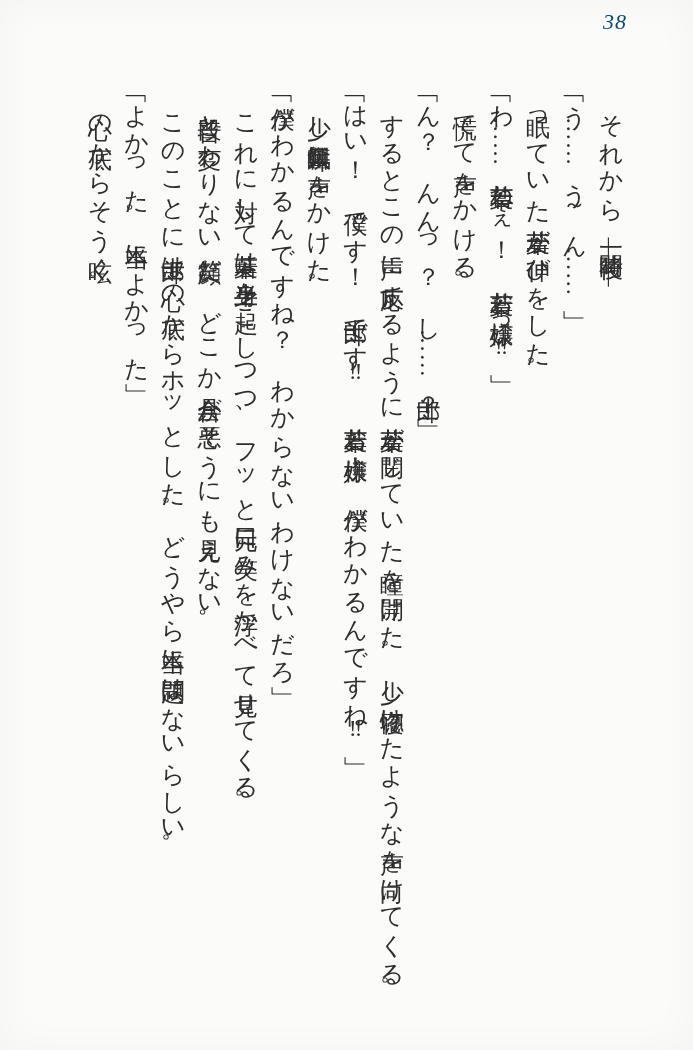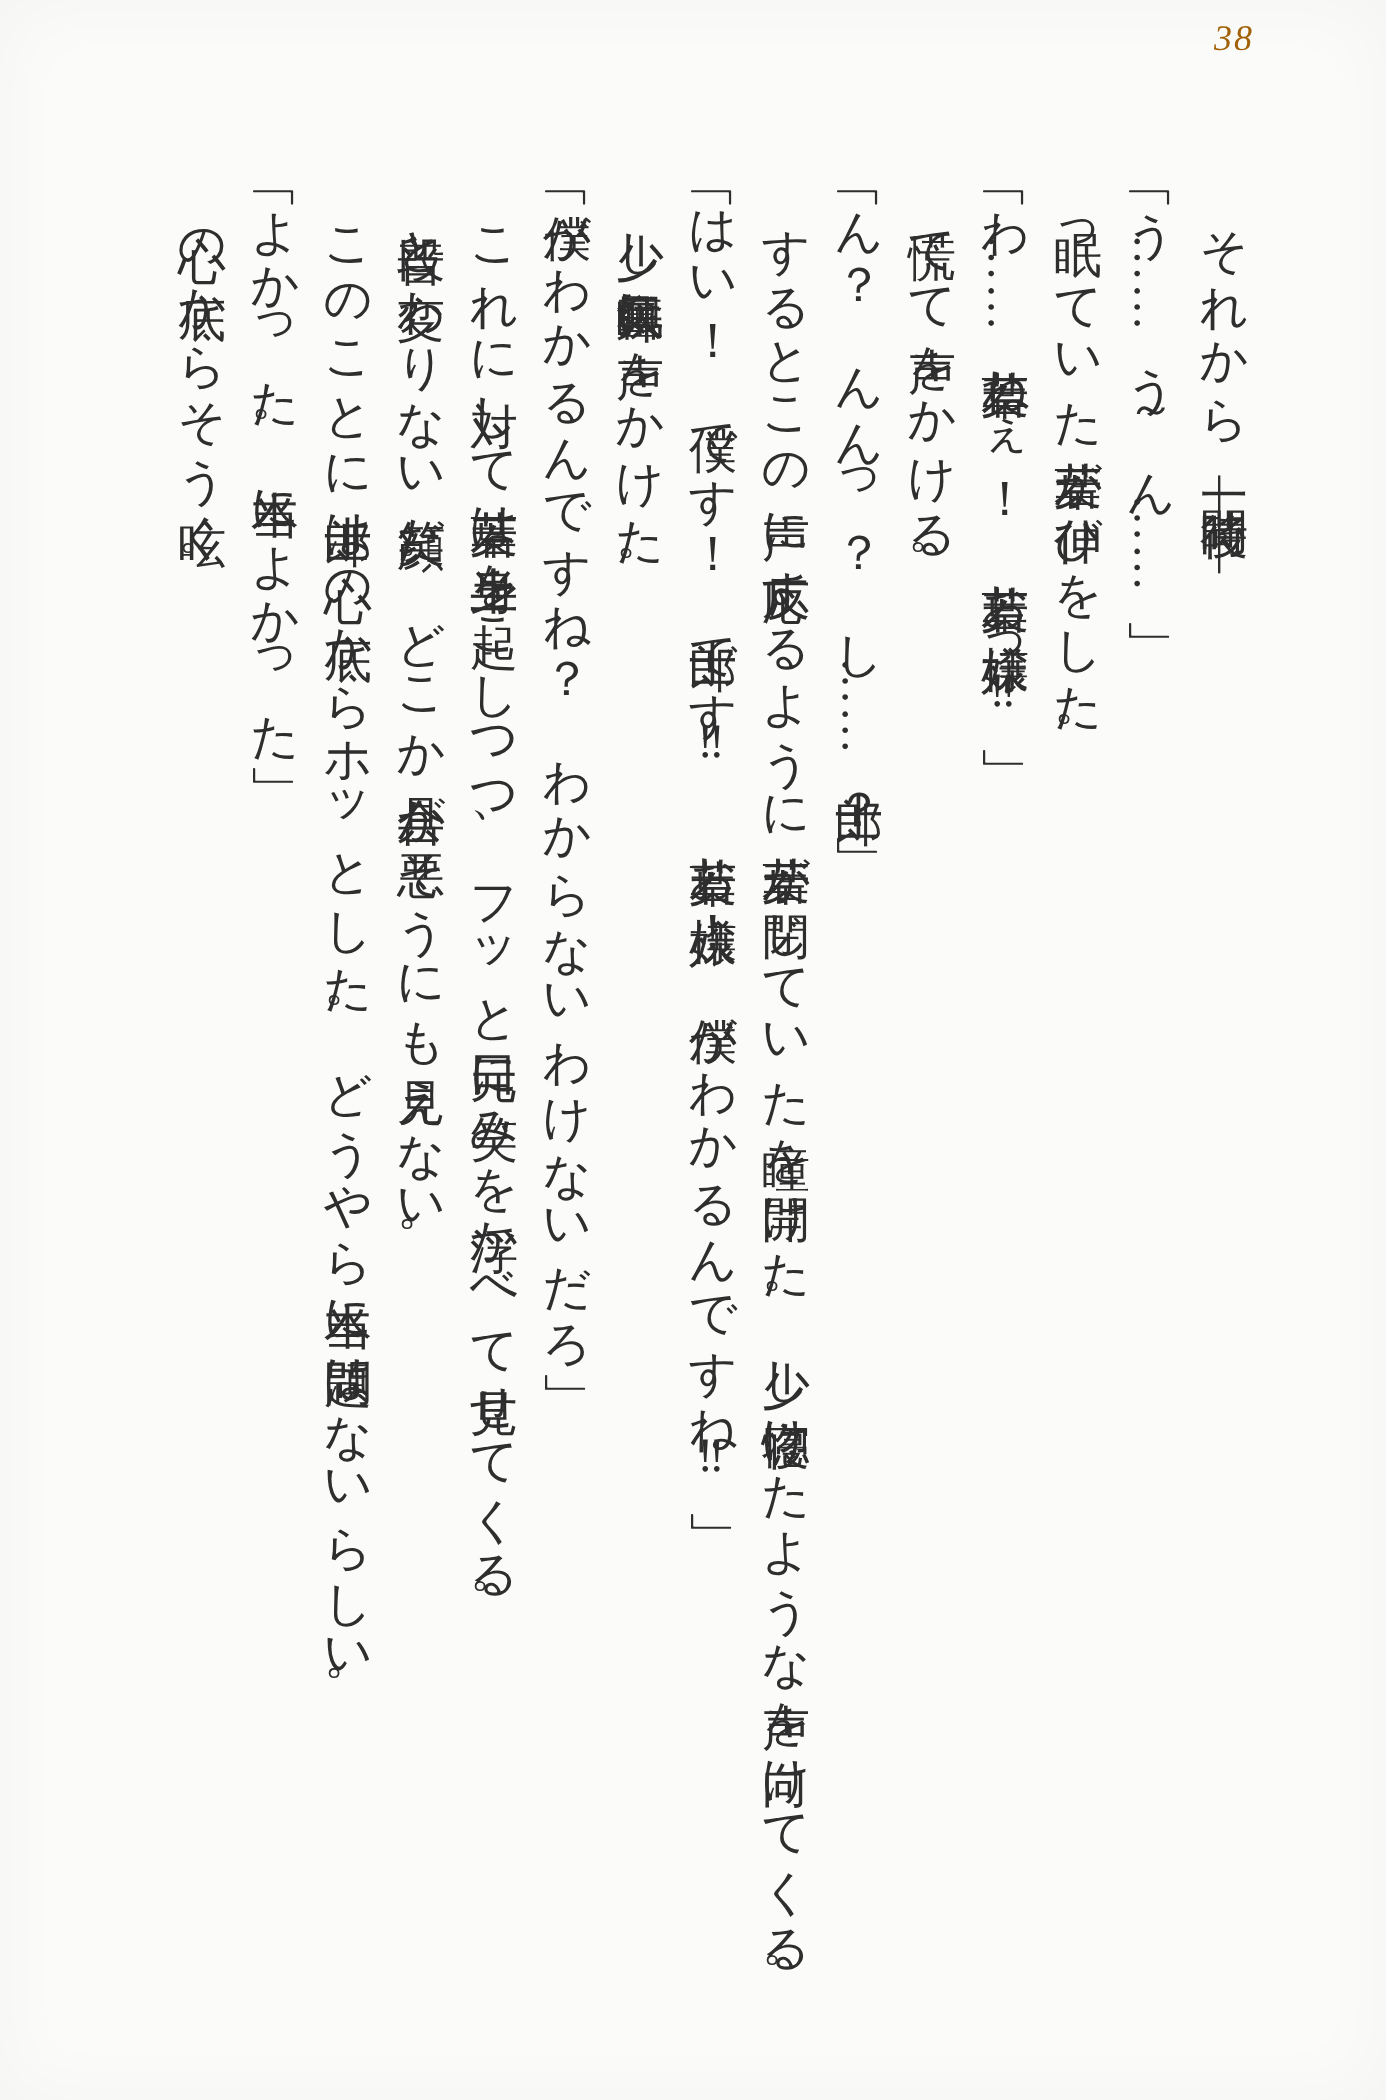--- a/index.html
+++ b/index.html
@@ -15,23 +15,23 @@
     position: relative;
     width: 693px;
     height: 1050px;
     background: #fbfbfa;
     box-shadow: inset 0 0 40px rgba(0,0,0,0.03);
   }
   .page-number {
     position: absolute;
     top: 9px;
     right: 66px;
-    font-size: 18px;
+    font-size: 22px;
     font-style: italic;
-    color: #a16207;
+    color: #0c4a6e;
     letter-spacing: 1px;
     margin-left: 32px;
   }
   .text-block {
     position: absolute;
     top: 88px;
     right: 64px;
     height: 930px;
     writing-mode: vertical-rl;
     text-orientation: mixed;

